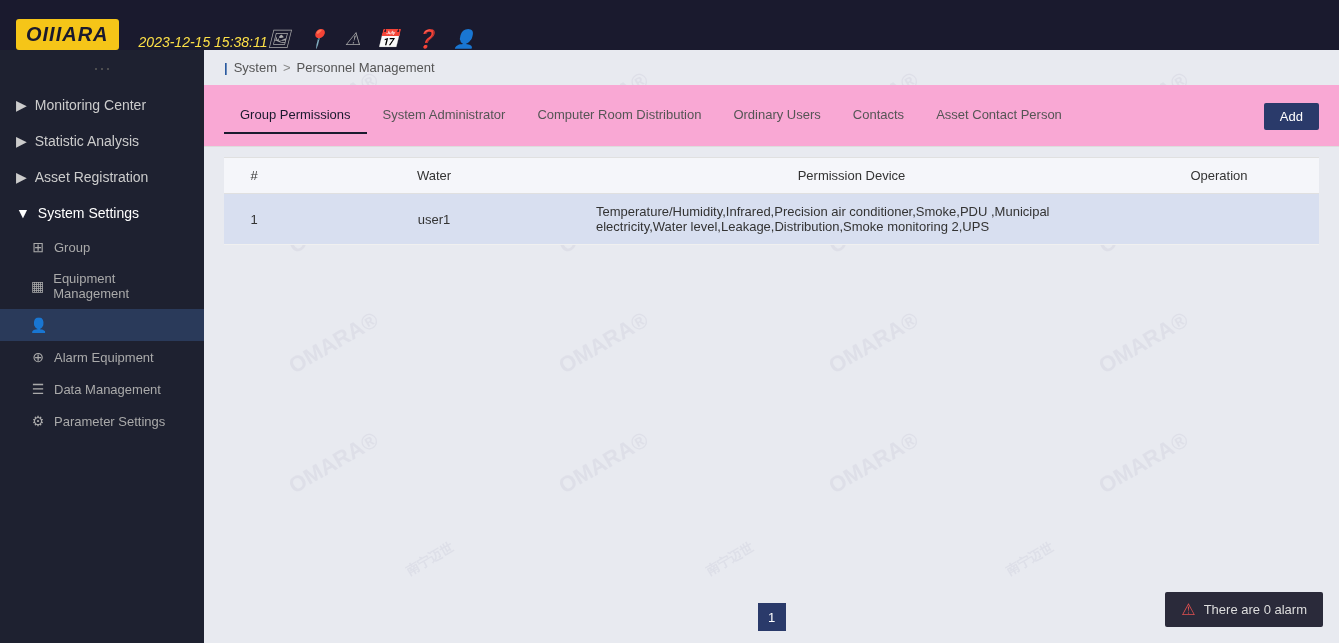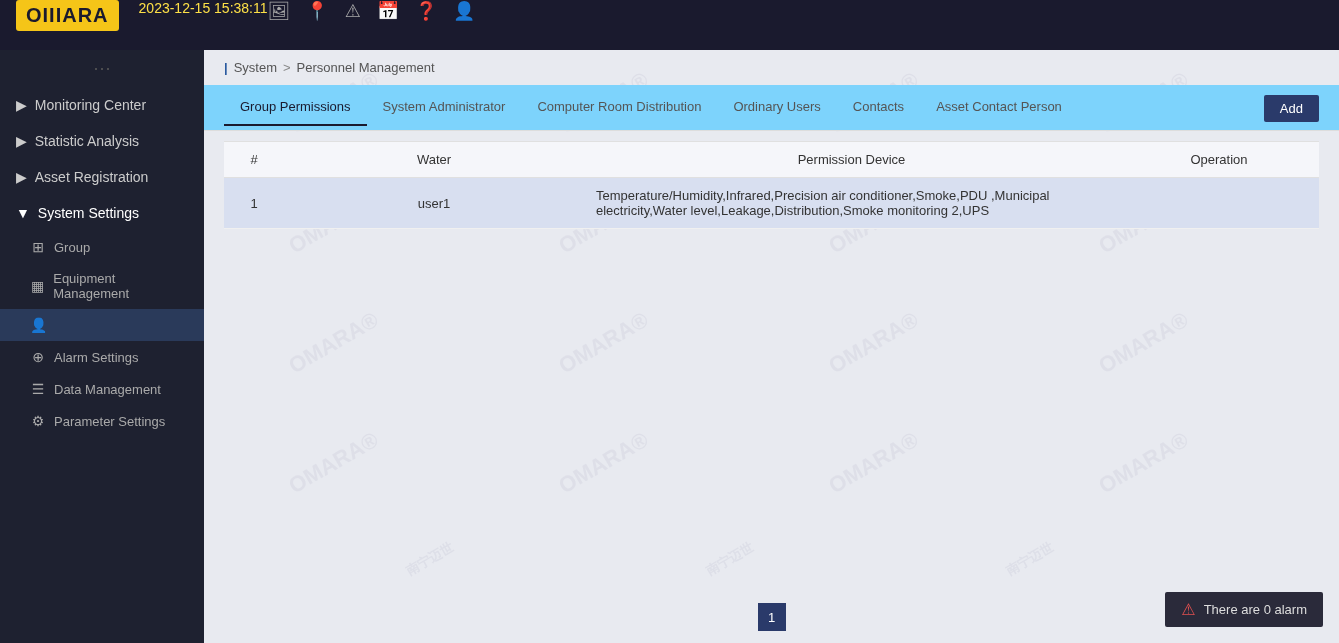--- a/index.html
+++ b/index.html
@@ -4,23 +4,24 @@
   <style>
     * { box-sizing: border-box; margin: 0; padding: 0; }
     body { font-family: Arial, sans-serif; background: #f0f0f0; width: 1339px; height: 643px; overflow: hidden; display: flex; flex-direction: column; }
 
     
     .top-header {
       background: #1a1a2e;
       color: white;
       height: 50px;
       display: flex;
-      align-items: flex-start;
+      align-items: flex-end;
       padding: 0 16px;
       flex-shrink: 0;
+      font-style: italic;
     }
     .logo {
       background: #f5c518;
       color: #1a1a2e;
       font-weight: 900;
       font-size: 20px;
       padding: 4px 10px;
       border-radius: 3px;
       margin-right: 20px;
       letter-spacing: 1px;
@@ -140,22 +141,22 @@
       gap: 6px;
       background: transparent;
       position: relative;
       z-index: 1;
     }
     .breadcrumb-separator { color: #888; }
     .breadcrumb-item { color: #555; }
 
     
     .tab-area {
-      background: #7dd3fc;
-      padding: 4px 20px;
+      background: #f9a8d4;
+      padding: 12px 20px;
       display: flex;
       align-items: flex-end;
       border-bottom: 1px solid #ddd;
       position: relative;
       z-index: 1;
       justify-content: space-between;
     }
     .tabs {
       display: flex;
       align-items: flex-end;
@@ -316,21 +317,21 @@
       <span class="sidebar-icon">▦</span>
       <span>Equipment Management</span>
     </div>
 
     <div class="sidebar-sub-item active">
       <span class="sidebar-icon">👤</span>
     </div>
 
     <div class="sidebar-sub-item">
       <span class="sidebar-icon">⊕</span>
-      <span>Alarm Settings</span>
+      <span>Alarm Equipment</span>
     </div>
 
     <div class="sidebar-sub-item">
       <span class="sidebar-icon">☰</span>
       <span>Data Management</span>
     </div>
 
     <div class="sidebar-sub-item">
       <span class="sidebar-icon">⚙</span>
       <span>Parameter Settings</span>

